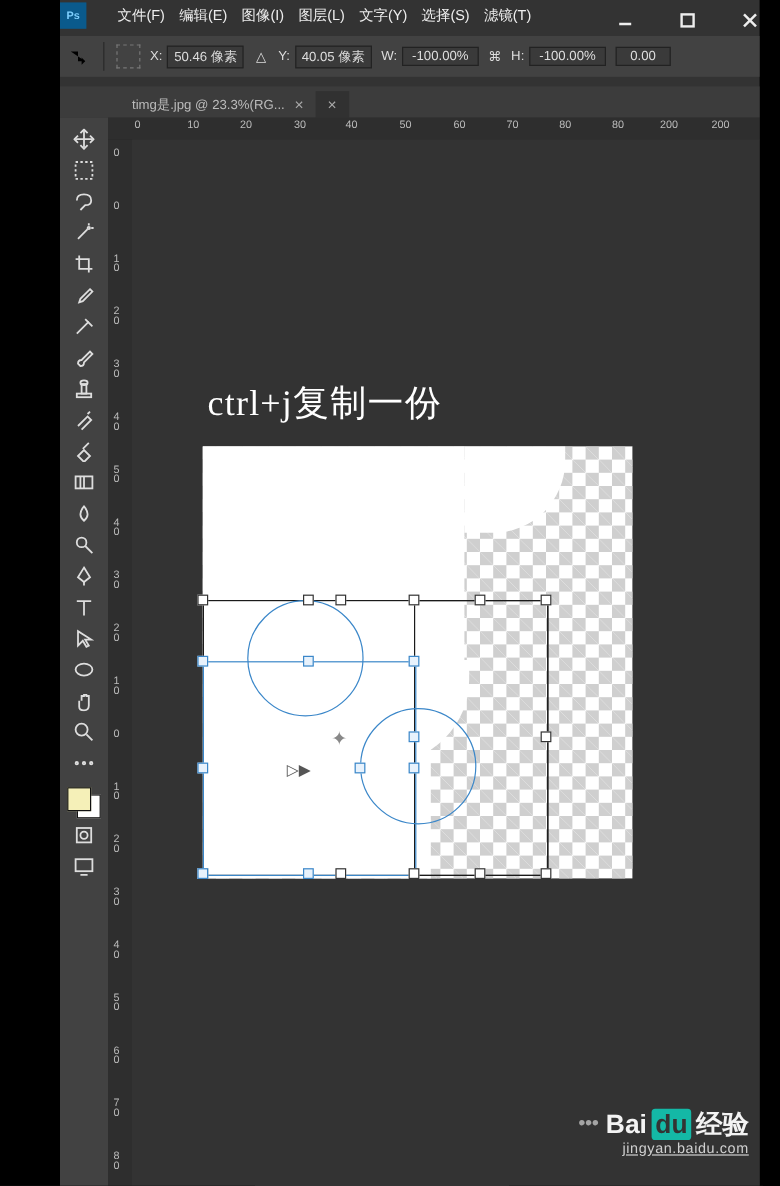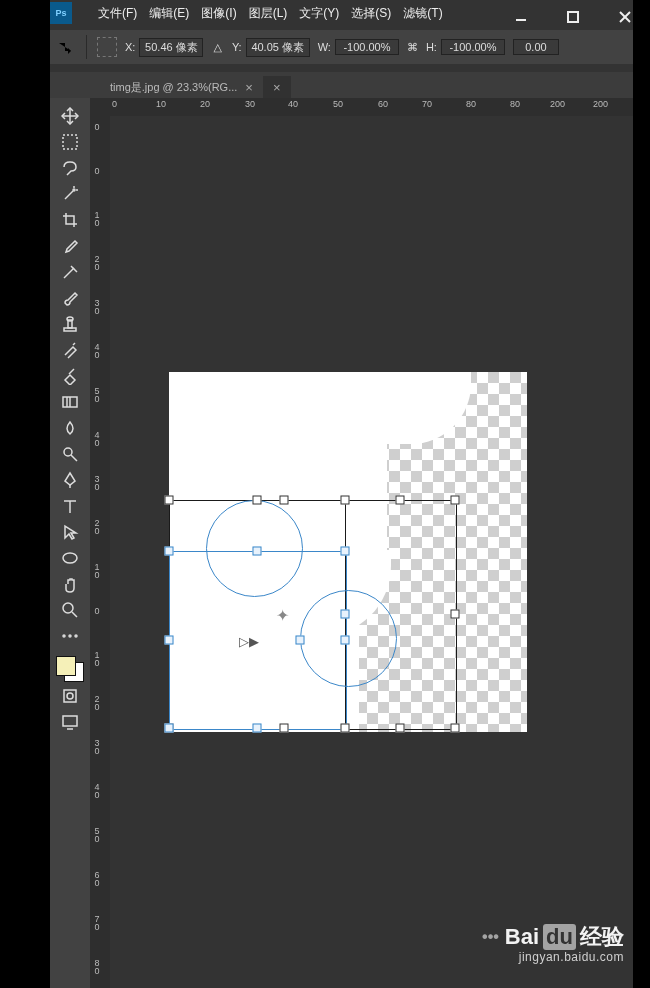--- a/index.html
+++ b/index.html
@@ -55,22 +55,22 @@
   .bbox2{position:absolute;border:1px solid #3b87c9;}
   .handle{position:absolute;width:7px;height:7px;background:#fff;border:1px solid #333;transform:translate(-50%,-50%);}
   .handle.blue{background:#e8f2fc;border-color:#3b87c9;}
   .circ{position:absolute;border:1.5px solid #3b87c9;border-radius:50%;}
   .spark{position:absolute;font-size:16px;color:#888;}
   .cursor{position:absolute;font-size:13px;color:#555;}
   
   .watermark{position:absolute;right:26px;bottom:24px;text-align:right;color:#f3f3f3;}
   .wm-top{font-size:22px;font-weight:bold;display:flex;align-items:center;gap:4px;justify-content:flex-end;}
   .paws{font-size:16px;color:#efefef;opacity:.6;margin-right:2px;}
-  .wm-sub{font-size:12px;color:#d0d0d0;letter-spacing:0.5px;margin-top:-2px;}
-  .wm-top .du{background:#a3a3a3;color:#333;border-radius:3px;padding:0 3px;}
+  .wm-sub{font-size:12px;color:#d0d0d0;letter-spacing:0.5px;margin-top:-2px;text-decoration:underline;}
+  .wm-top .du{background:#14b8a6;color:#333;border-radius:3px;padding:0 3px;}
   
   .tool svg{stroke:#ddd;stroke-width:1.5;fill:none;}
 </style>
 </head>
 <body>
 
 <div class="stage"></div>
 
 <div class="menubar">
   <div class="ps-logo">Ps</div>
@@ -323,20 +323,21 @@
     </div>
   <div class="tool">
       <svg width="18" height="18">
         <rect x="2" y="3" width="14" height="10"></rect>
         <line x1="6" y1="16" x2="12" y2="16"></line>
       </svg>
     </div>
 </div>
 
 <div class="canvas-wrap">
+  <div class="overlay-text">ctrl+j复制一份</div>
 
   <div class="doc">
     <div class="checker"></div>
     <div class="whiteTop"></div>
     <div class="bump"></div>
     <div class="whiteBL"></div>
     <div class="notch"></div>
 
     <div class="bbox" style="left:0px;top:128px;width:286px;height:228px"></div>
 

